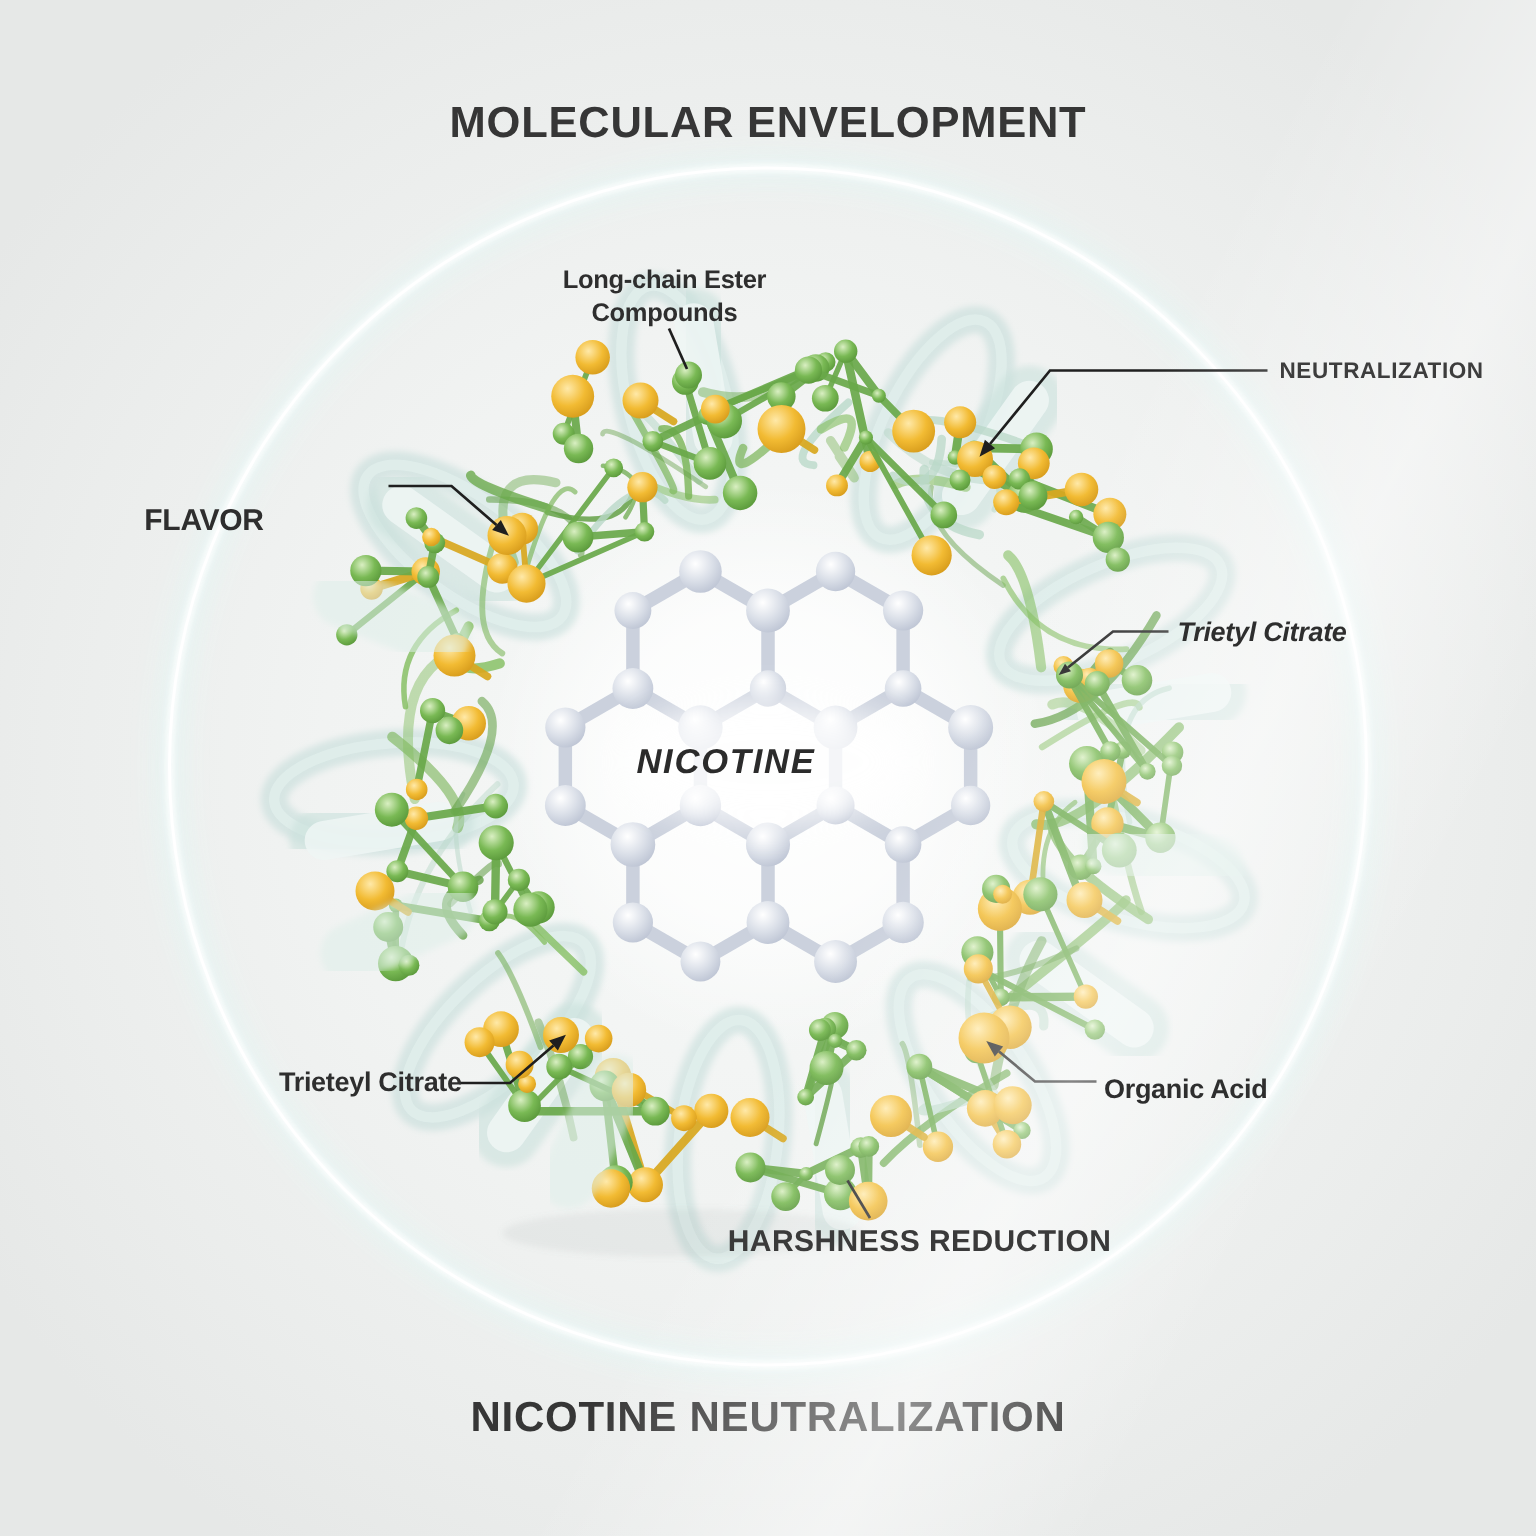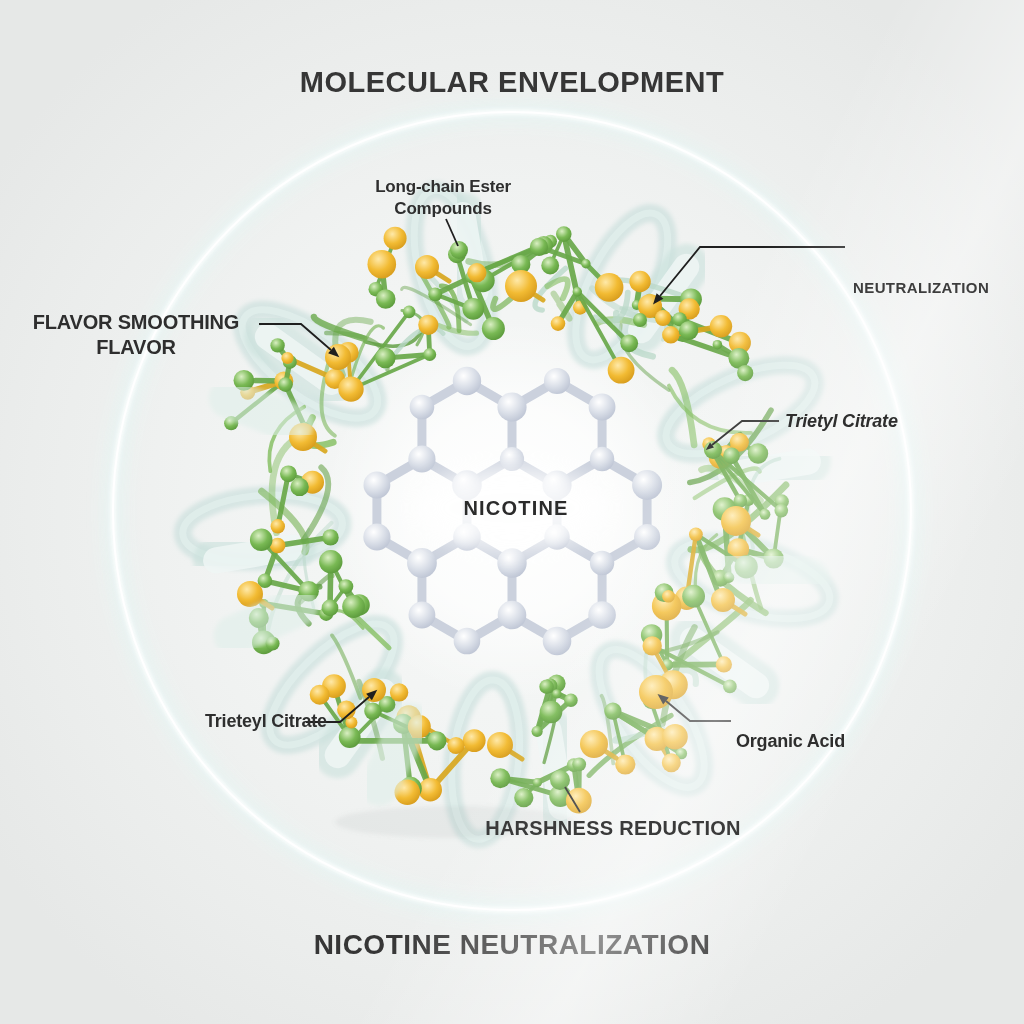--- a/index.html
+++ b/index.html
@@ -11,27 +11,27 @@
   .canvas::after{
     content:'';position:absolute;inset:0;pointer-events:none;
     background:linear-gradient(118deg, rgba(255,255,255,0) 57%, rgba(255,255,255,.45) 70%, rgba(255,255,255,0) 81%);
   }
   svg.art{position:absolute;left:0;top:0;}
   .ttl{position:absolute;font-weight:700;color:var(--c-title-text,#363636);white-space:nowrap;}
   .title-top{left:512px;top:66px;transform:translateX(-50%);font-size:29px;letter-spacing:.5px;}
   .title-bottom{left:512px;top:929px;transform:translateX(-50%);font-size:28px;letter-spacing:.5px;}
   .lbl{position:absolute;font-weight:700;color:var(--c-label-text,#2e2e2e);white-space:nowrap;letter-spacing:-.2px;z-index:5;}
   #lbl-longchain{left:443px;top:176px;transform:translateX(-50%);font-size:17px;text-align:center;line-height:1.32;}
-  #lbl-neutral{left:853px;top:239px;font-size:15px;letter-spacing:.4px;color:#3d3d3d;margin-top:40px;}
+  #lbl-neutral{left:853px;top:239px;font-size:15px;letter-spacing:.4px;color:#3d3d3d;}
   #lbl-flavor{left:136px;top:310px;transform:translateX(-50%);font-size:20px;text-align:center;line-height:1.25;}
   #lbl-trietyl-r{left:785px;top:411px;font-size:18px;font-style:italic;}
-  #lbl-trieteyl-l{left:186px;top:711px;font-size:18px;margin-left:19px;}
-  #lbl-organic{left:736px;top:731px;font-size:18px;}
+  #lbl-trieteyl-l{left:186px;top:711px;font-size:18px;}
+  #lbl-organic{left:736px;top:716px;font-size:18px;}
   #lbl-harsh{left:613px;top:817px;transform:translateX(-50%);font-size:20px;font-weight:600;letter-spacing:.3px;color:#3a3a3a;}
-  #lbl-nicotine{left:516px;top:508px;transform:translate(-50%,-50%);font-size:20px;letter-spacing:1.2px;color:#2b2b2b;}
+  #lbl-nicotine{left:484px;top:508px;transform:translate(-50%,-50%);font-size:23px;letter-spacing:1.2px;color:#2b2b2b;font-style:italic;}
 </style>
 </head>
 <body>
 
 <div class="canvas">
 
   <svg class="art" id="art" width="1024" height="1024" viewBox="0 0 1024 1024">
       <defs>
         <radialGradient id="gGreen" cx="0.38" cy="0.32" r="0.85">
           <stop offset="0%" stop-color="#d9efc2"></stop>
@@ -535,21 +535,21 @@
   <div class="ttl title-top">MOLECULAR ENVELOPMENT</div>
 
   <div class="lbl" id="lbl-longchain">
     <span>Long-chain Ester</span><br>
     <span>Compounds</span>
   </div>
 
   <div class="lbl" id="lbl-neutral">NEUTRALIZATION</div>
 
   <div class="lbl" id="lbl-flavor">
-    <span>FLAVOR SMOOTHING</span><br>
+    <br>
     <span>FLAVOR</span>
   </div>
 
   <div class="lbl" id="lbl-trietyl-r">Trietyl Citrate</div>
 
   <div class="lbl" id="lbl-trieteyl-l">Trieteyl Citrate</div>
 
   <div class="lbl" id="lbl-organic">Organic Acid</div>
 
   <div class="lbl" id="lbl-harsh">HARSHNESS REDUCTION</div>

